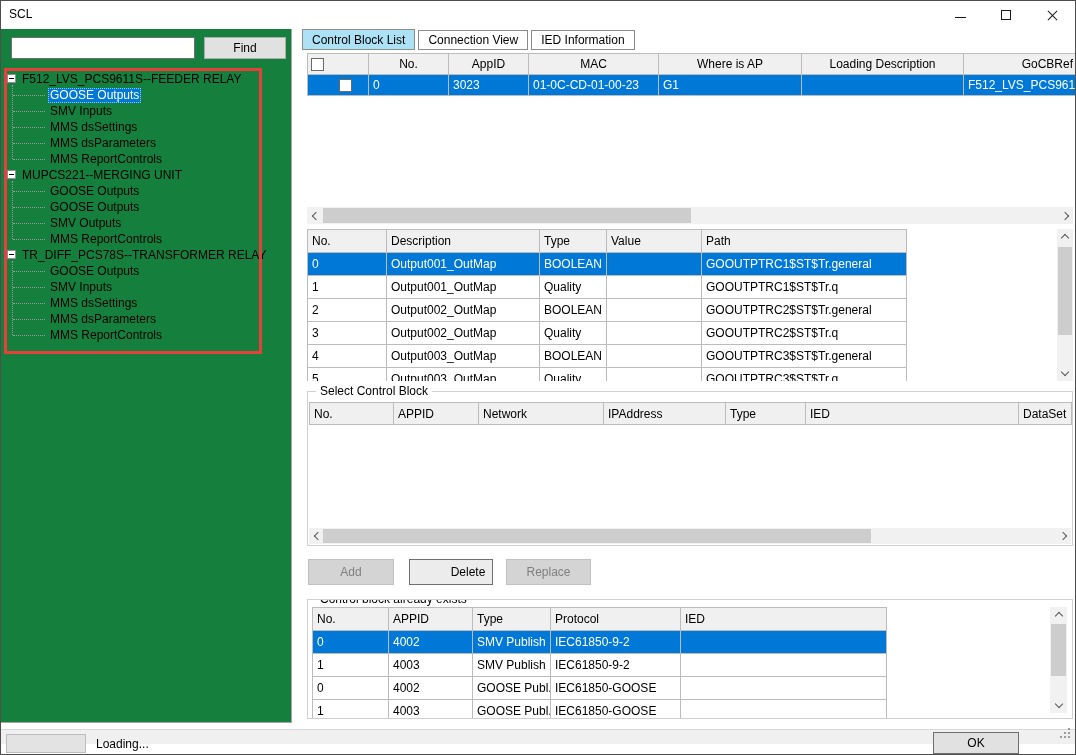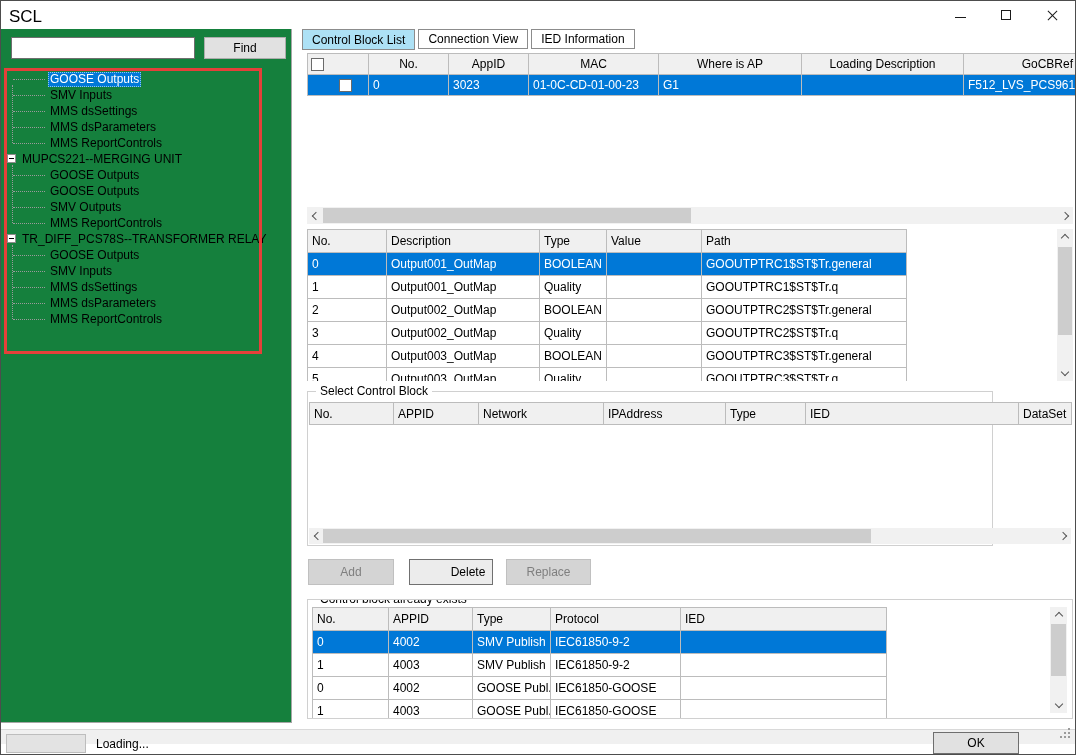--- a/index.html
+++ b/index.html
@@ -4,21 +4,21 @@
 <style>
   * { box-sizing: border-box; margin: 0; padding: 0; }
   html,body { background:#cfcfcf; }
   .window {
     position:relative; width:1076px; height:755px; background:#fff;
     border:1px solid #4d4d4d; overflow:hidden;
     font-family:"Liberation Sans", sans-serif; font-size:12px; color:#000;
   }
   
   .titlebar{position:absolute;left:0;top:0;right:0;height:28px;background:#fff;}
-  .title{position:absolute;left:8px;top:6px;font-size:17px;}
+  .title{position:absolute;left:8px;top:6px;font-size:12px;}
   .win-controls{position:absolute;right:0;top:0;height:28px;display:flex;}
   .wc{width:46px;height:28px;display:flex;align-items:center;justify-content:center;}
   .ic-min{width:11px;height:0;border-top:1px solid #1a1a1a;margin-top:5px;}
   .ic-max{width:10px;height:10px;border:1px solid #1a1a1a;}
   .ic-close{position:relative;width:13px;height:13px;}
   .ic-close::before,.ic-close::after{content:'';position:absolute;left:0;top:6px;width:13px;border-top:1px solid #1a1a1a;}
   .ic-close::before{transform:rotate(45deg);} .ic-close::after{transform:rotate(-45deg);}
   
   .left{position:absolute;left:0;top:28px;width:291px;height:694px;background:#15803d;border-right:1px solid #a6a6a6;border-bottom:1px solid #a6a6a6;}
   .search{position:absolute;left:10px;top:8px;width:184px;height:22px;border:1px solid #6e6e6e;padding:2px 4px;font-family:"Liberation Sans",sans-serif;font-size:12px;outline:none;}
@@ -29,21 +29,21 @@
   .tree-root{height:16px;line-height:16px;position:relative;padding-left:17px;white-space:nowrap;}
   .expander{position:absolute;left:4px;top:3px;width:9px;height:9px;border:1px solid #8c8c8c;background:#fff;z-index:2;}
   .expander::after{content:'';position:absolute;left:1px;top:3px;width:5px;border-top:1px solid #000;}
   .tree-child{height:16px;line-height:16px;position:relative;padding-left:45px;white-space:nowrap;}
   .tree-child::before{content:'';position:absolute;left:10px;top:8px;width:32px;border-top:1px dotted #9a9a9a;}
   .tlbl{display:inline-block;padding:0 2px;height:15px;line-height:15px;}
   .tree-child.sel .tlbl{background:#0078d7;color:#fff;outline:1px dotted #8ec8ef;outline-offset:-1px;}
   .redbox{position:absolute;left:3px;top:39px;width:258px;height:286px;border:3px solid #e5403a;pointer-events:none;z-index:5;}
   
   .right{position:absolute;left:300px;top:28px;width:776px;height:700px;background:#fff;}
-  .tabs{position:absolute;left:1px;top:0;height:21px;display:flex;}
+  .tabs{position:absolute;left:1px;top:0;height:21px;display:flex;align-items:flex-end;}
   .tab{height:20px;line-height:18px;padding:0 9px;border:1px solid #8c8c8c;background:#fff;margin-right:3px;white-space:nowrap;}
   .tab.active{background:#ade1f5;height:21px;line-height:20px;}
   
   .tbl{border-collapse:collapse;table-layout:fixed;background:#fff;font-size:12px;}
   .tbl th{background:#f0f0f0;font-weight:normal;border:1px solid #bcbcbc;padding:1px 4px;text-align:left;overflow:hidden;white-space:nowrap;}
   .tbl td{border:1px solid #bcbcbc;padding:1px 4px;overflow:hidden;white-space:nowrap;background:#fff;}
   .tbl tr.sel td{background:#0078d7;color:#fff;}
   .tbl-top{width:770px;} .tbl-top th,.tbl-top td{height:21px;}
   .tbl-top th{text-align:center;} .tbl-top th:last-child{text-align:right;}
   .wrap-top{position:absolute;left:6px;top:24px;width:770px;height:43px;overflow:hidden;}
@@ -62,21 +62,21 @@
   .chev.r{transform:rotate(-135deg);margin-right:2px;}
   .chev.u{transform:rotate(135deg);margin-top:3px;}
   .chev.d{transform:rotate(-45deg);margin-bottom:3px;}
   .hs1{left:6px;top:178px;width:766px;height:17px;}
   .hs1 .sthumb{left:16px;top:1px;width:368px;height:15px;}
   .vs-ds{left:756px;top:200px;width:16px;height:152px;}
   .vs-ds .sthumb{left:1px;top:18px;width:14px;height:88px;}
   
   .grp{position:absolute;border:1px solid #d0d0d0;background:#fff;}
   .grp-legend{position:absolute;top:-8px;left:8px;background:#fff;padding:0 4px;white-space:nowrap;}
-  .grp-select{left:6px;top:362px;width:686px;height:155px;}
+  .grp-select{left:6px;top:362px;width:766px;height:155px;}
   .tbl-select{position:absolute;left:1px;top:10px;width:762px;}
   .tbl-select th,.tbl-select td{height:22px;}
   .hs2{left:1px;bottom:1px;width:762px;height:16px;}
   .hs2 .sthumb{left:14px;top:1px;width:548px;height:14px;}
   
   .btn{position:absolute;top:530px;height:26px;font-family:"Liberation Sans",sans-serif;font-size:12px;}
   .btn.disabled{background:#d4d4d4;color:#7f7f7f;border:1px solid #c0c0c0;}
   .btn.enabled{background:#ececec;color:#000;border:1px solid #707070;padding-left:34px;}
   #btn-add{left:7px;width:86px;}
   #btn-delete{left:108px;width:84px;}
@@ -112,20 +112,21 @@
           <span class="ic-close"></span>
         </div>
     </div>
   </div>
 
   <div class="left">
     <input class="search" value="" style="">
     <button class="find">Find</button>
     <div class="tree" id="tree">
         <div class="tree-group">
+          <div class="tree-root"><span class="expander"></span><span class="tlbl">F512_LVS_PCS9611S--FEEDER RELAY</span></div>
           <div class="tree-child sel"><span class="tlbl">GOOSE Outputs</span></div>
           <div class="tree-child"><span class="tlbl">SMV Inputs</span></div>
           <div class="tree-child"><span class="tlbl">MMS dsSettings</span></div>
           <div class="tree-child"><span class="tlbl">MMS dsParameters</span></div>
           <div class="tree-child"><span class="tlbl">MMS ReportControls</span></div>
         </div>
         <div class="tree-group">
           <div class="tree-root"><span class="expander"></span><span class="tlbl">MUPCS221--MERGING UNIT</span></div>
           <div class="tree-child"><span class="tlbl">GOOSE Outputs</span></div>
           <div class="tree-child"><span class="tlbl">GOOSE Outputs</span></div>

